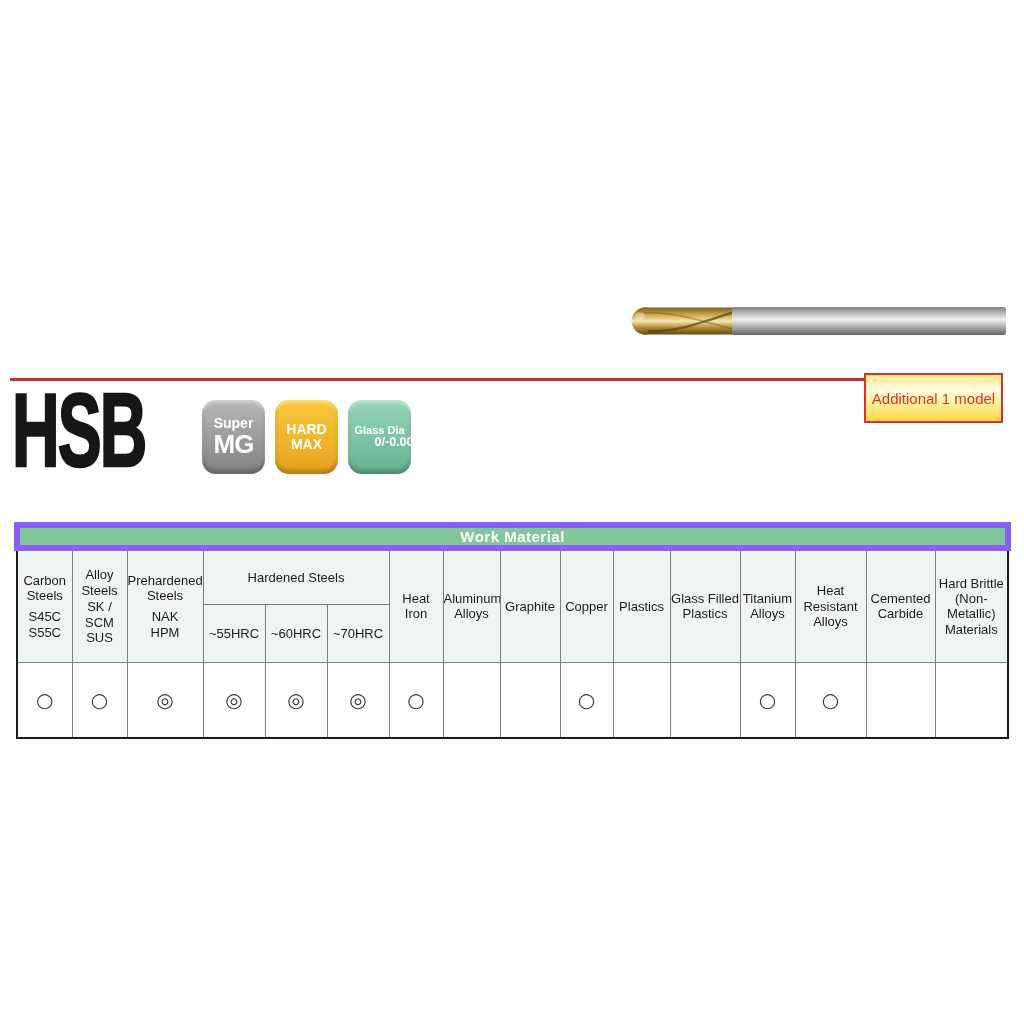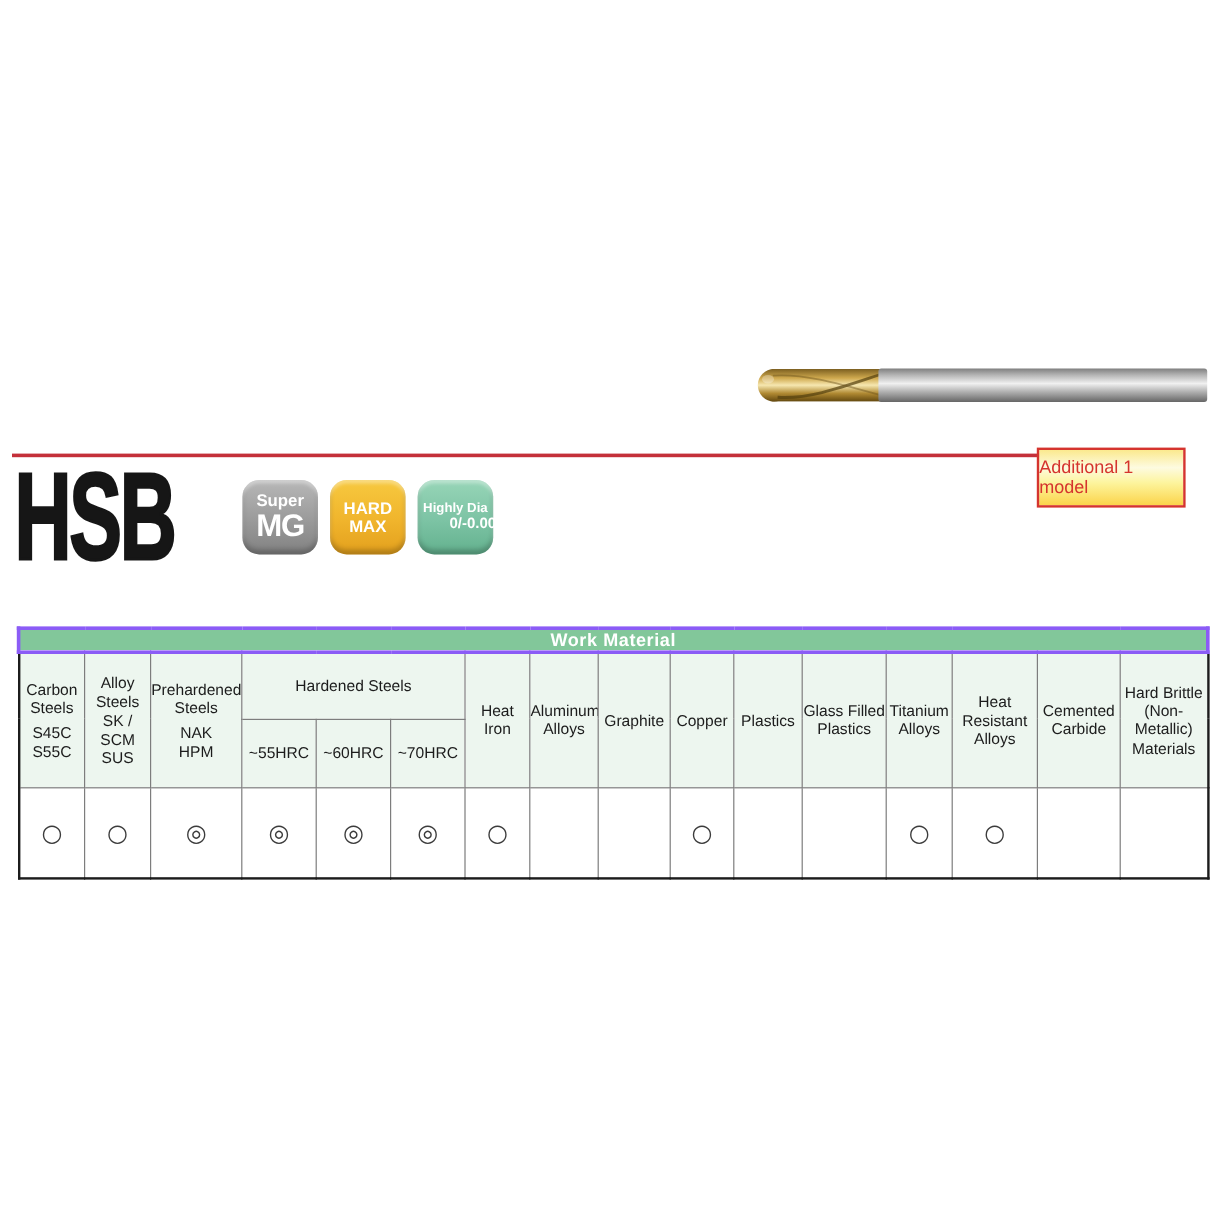--- a/index.html
+++ b/index.html
@@ -12,39 +12,39 @@
   .tool-photo { position:absolute; left:628px; top:303px; width:380px; height:36px; }
 
   
   .size-line { position:absolute; left:10px; top:347px; display:flex; align-items:baseline; gap:9px; }
   .size-label { font-size:18px; font-weight:bold; letter-spacing:0px; }
   .size-value { font-size:24px; font-weight:bold; letter-spacing:1px; }
 
   
   .red-rule { position:absolute; left:10px; top:378px; width:856px; height:3px; background:#c4303a; }
   .additional-box {
-    position:absolute; left:864px; top:373px; width:124px; height:50px;
+    position:absolute; left:864px; top:373px; width:139px; height:50px;
     border:2px solid #d5342e;
     background:linear-gradient(180deg,#fbe98e 0%, #fdfbe0 32%, #fdf49c 60%, #fbd44b 100%);
     display:flex; align-items:center; justify-content:center;
   }
   .additional-box span { color:#d5342e; font-size:15px; }
 
   
   .model-title {
     position:absolute; left:12px; top:379px; font-size:103px; line-height:1;
     font-weight:bold; letter-spacing:-3px; color:#161616;
     -webkit-text-stroke:2.5px #161616;
     transform:scaleX(0.64); transform-origin:0 0;
   }
 
   
   .badge-row { position:absolute; left:202px; top:400px; display:flex; gap:10px; }
   .badge {
-    width:63px; height:62px; border-radius:14px; color:#fff;
+    width:63px; height:74px; border-radius:14px; color:#fff;
     display:flex; flex-direction:column; align-items:center; justify-content:center;
     box-shadow: inset 0 3px 3px rgba(255,255,255,0.35), inset 0 -4px 4px rgba(0,0,0,0.22);
     text-align:center; line-height:1.05;
   }
   .badge-gray { background:linear-gradient(180deg,#b7b7b7 0%, #9a9a9a 55%, #818181 100%); }
   .badge-yellow { background:linear-gradient(180deg,#f7c93f 0%, #f0b42c 55%, #e3a01d 100%); }
   .badge-teal { background:linear-gradient(180deg,#97d5b7 0%, #7cc3a4 55%, #63b18e 100%); }
   .badge .b-small { font-size:14px; font-weight:bold; }
   .badge .b-big { font-size:26px; font-weight:bold; letter-spacing:-1px; }
   .badge .b-mid { font-size:14px; font-weight:bold; }
@@ -55,21 +55,21 @@
   .legend-line { position:absolute; left:10px; top:493px; display:flex; align-items:baseline; gap:8px;
                  font-family:"DejaVu Sans","Liberation Sans",sans-serif; }
   .legend-title { font-size:16.5px; }
   .legend-items { font-size:16.5px; white-space:pre; }
 
   
   .wm-wrap { position:absolute; left:14px; top:522px; }
   table.wm { border-collapse:collapse; table-layout:fixed; width:991px; border:2px solid #1c1c1c; }
   table.wm td { border:1px solid #7d7d7d; text-align:center; vertical-align:middle; overflow:hidden; }
   tr.bar-row td {
-    background:#82c79a; border:3px solid #8b5cf6; height:16px;
+    background:#82c79a; border:6px solid #8b5cf6; height:16px;
     color:#ffffff; font-weight:bold; font-size:15px; letter-spacing:0.5px;
   }
   tr.head-top td, tr.head-sub td { background:#edf6ef; font-size:13px; line-height:1.18; color:#1c1c1c; white-space:pre-line; }
   tr.head-top td { height:41px; }
   tr.head-sub td { height:42px; }
   .stack { display:flex; flex-direction:column; justify-content:space-evenly; height:80px; }
   .stack span { white-space:pre-line; }
   tr.ratings td { height:76px; background:#ffffff; font-family:"DejaVu Sans",sans-serif; font-size:20px; color:#3c3c3c; }
 </style>
 </head>
@@ -115,21 +115,21 @@
   <div class="badge-row">
     <div class="badge badge-gray">
       <span class="b-small">Super</span>
       <span class="b-big">MG</span>
     </div>
     <div class="badge badge-yellow">
       <span class="b-mid">HARD</span>
       <span class="b-mid">MAX</span>
     </div>
     <div class="badge badge-teal">
-      <span class="b-tiny">Highly Dia</span>
+      <span class="b-tiny">Glass Dia</span>
       <span class="b-tiny2">0/-0.005</span>
     </div>
   </div>
 
 
   <div class="wm-wrap">
     <table class="wm">
       <colgroup>
         <col style="width:55px">
           <col style="width:55px">

